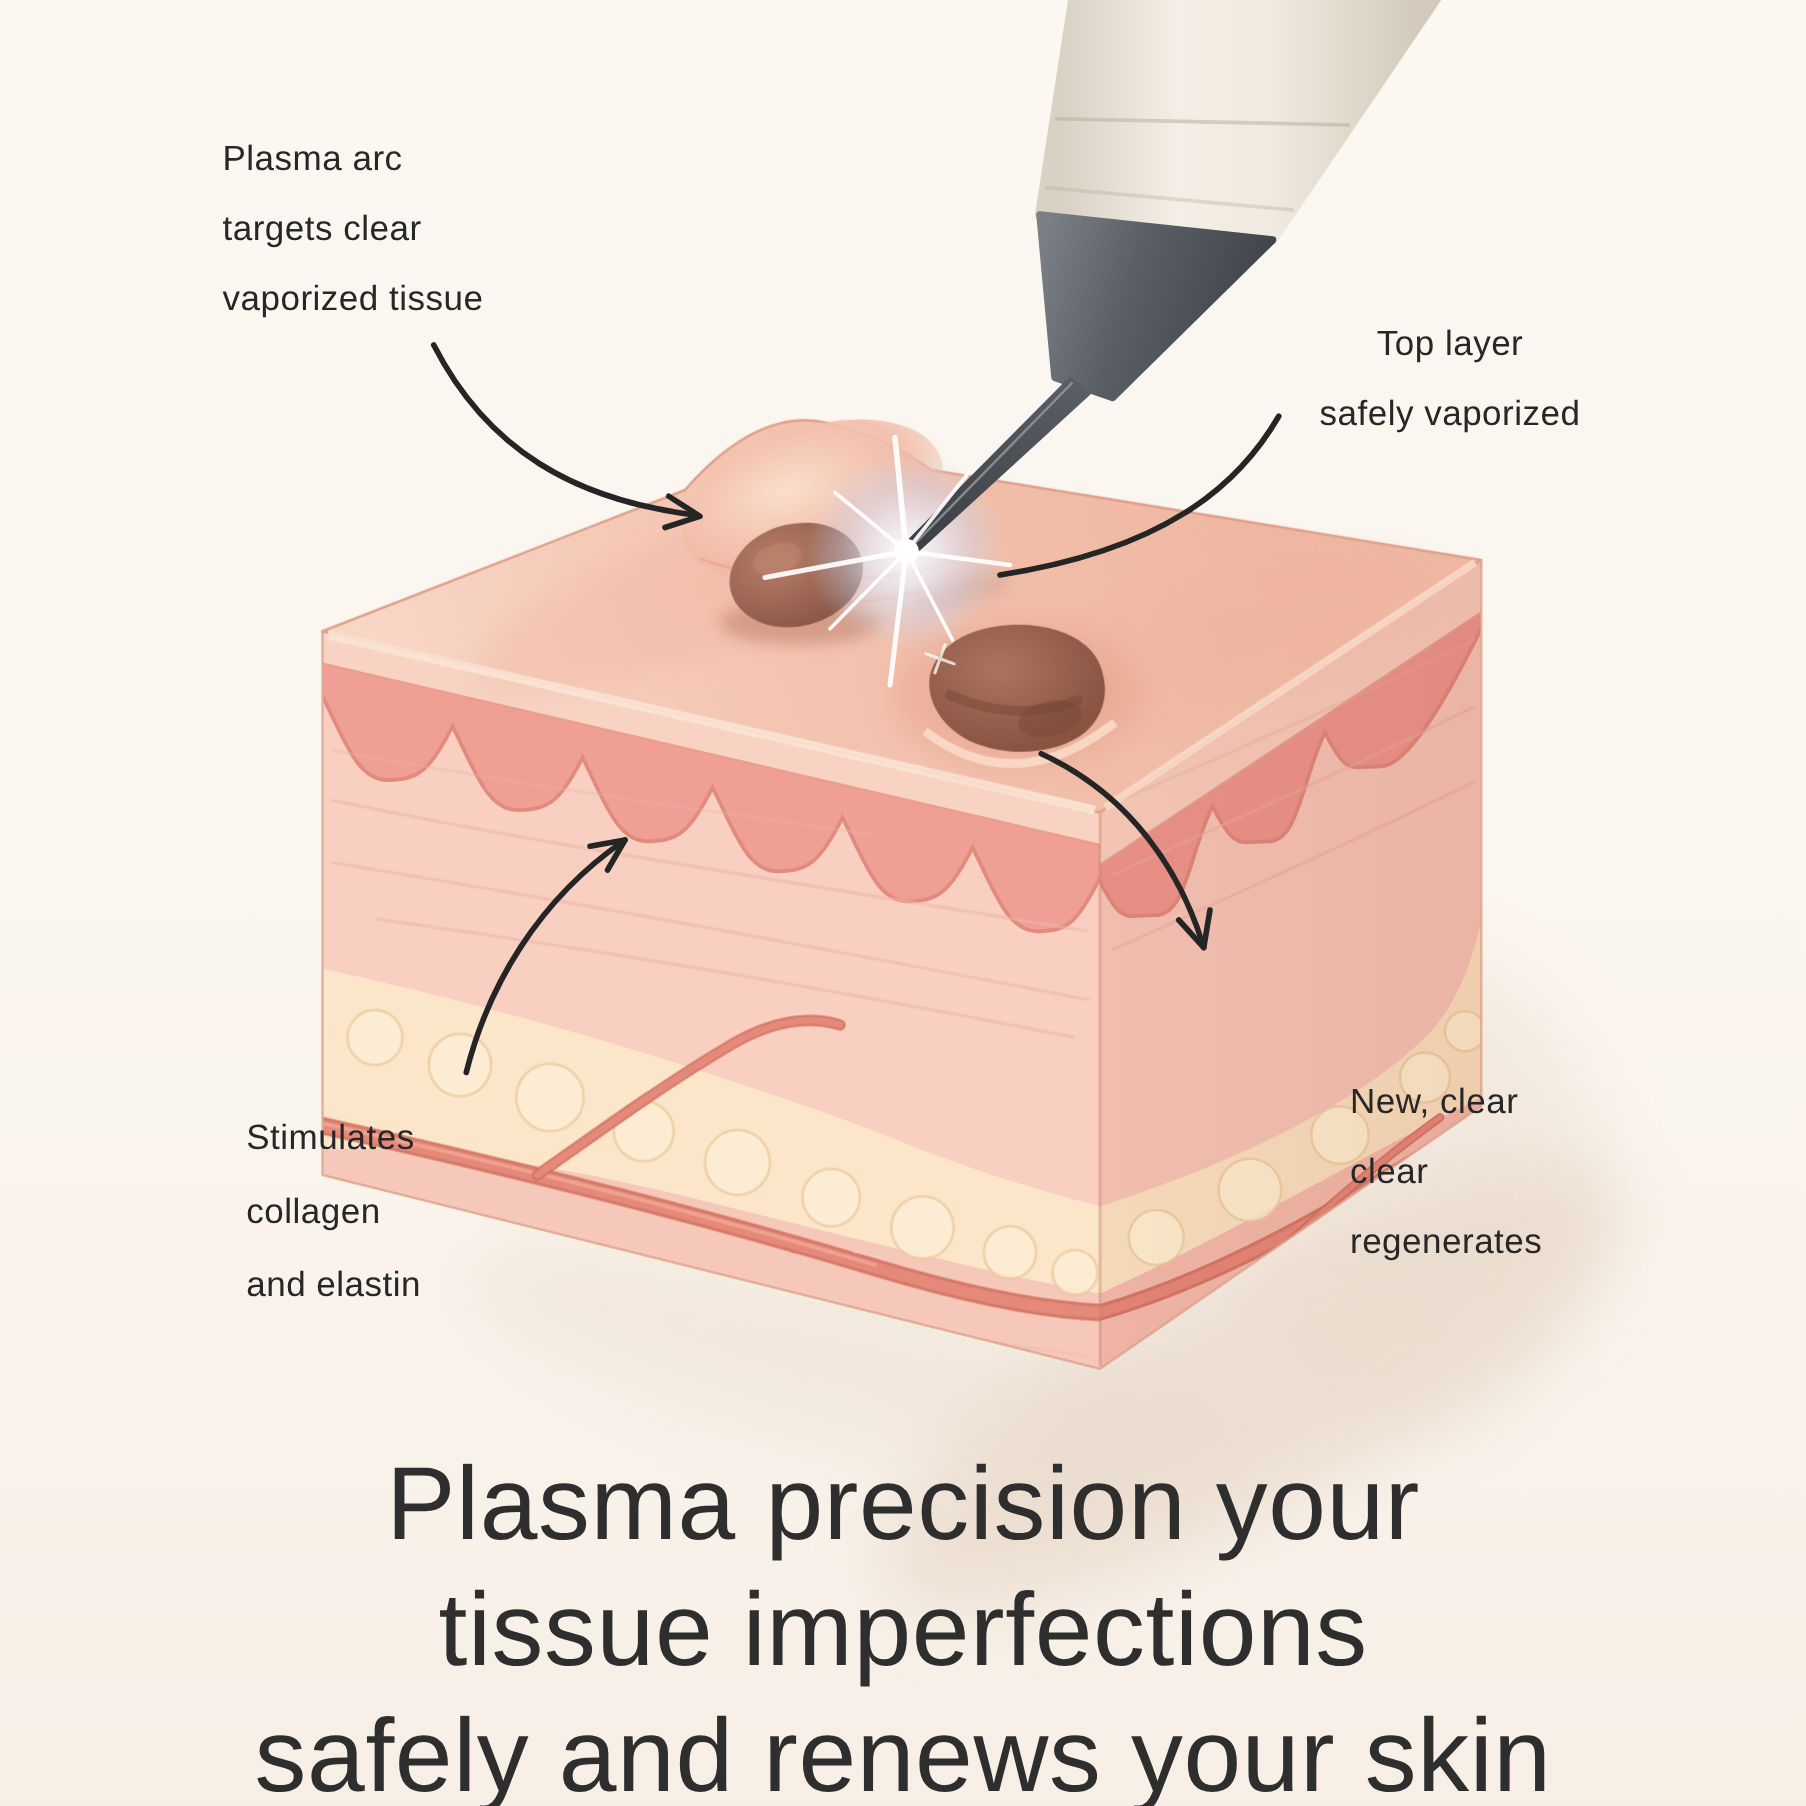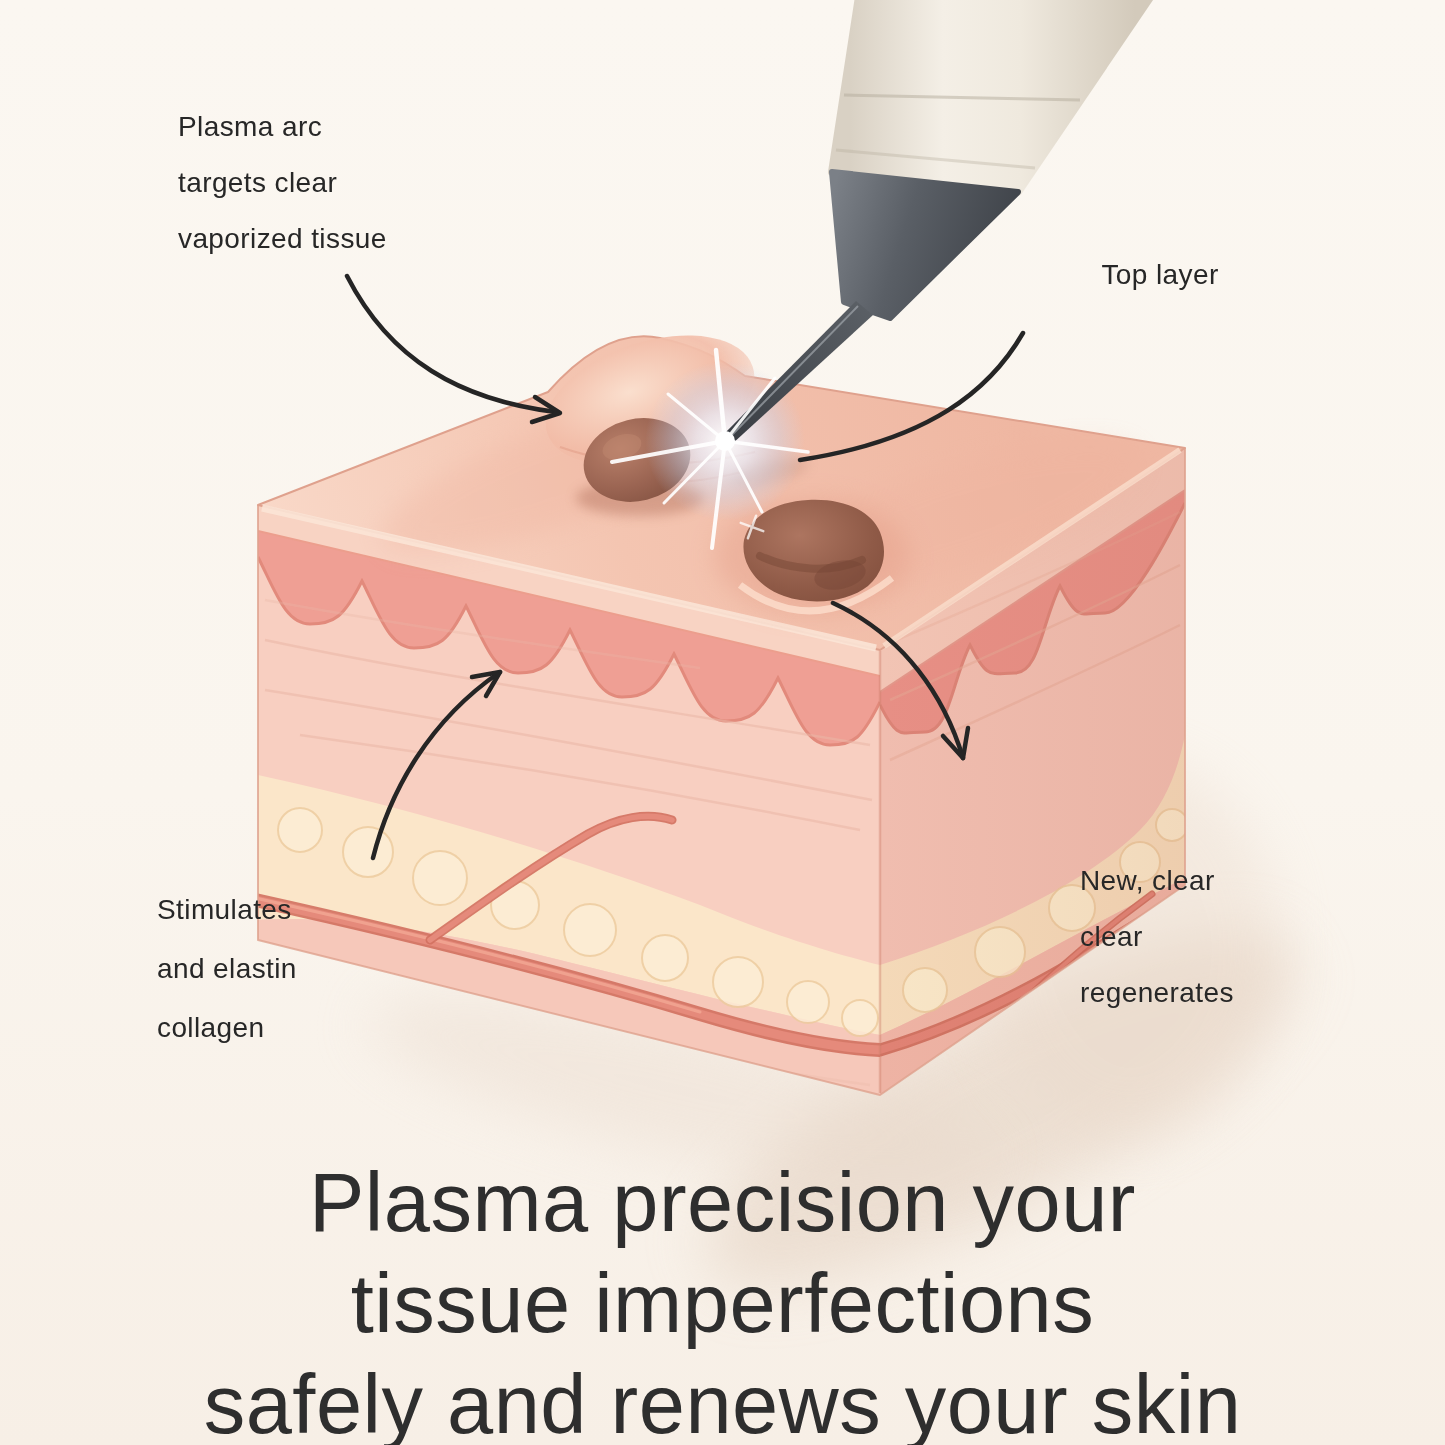--- a/index.html
+++ b/index.html
@@ -4,21 +4,21 @@
 <style>
   html,body{margin:0;padding:0;background:#faf5ee;}
   .stage{position:relative;width:1445px;height:1445px;overflow:hidden;
          background:linear-gradient(180deg,#fbf7f1 0%,#faf5ee 55%,#f7efe6 100%);
          font-family:"Liberation Sans",sans-serif;}
   .stage svg{position:absolute;left:0;top:0;}
   .label{position:absolute;color:#272727;font-size:28px;line-height:56px;
          letter-spacing:.4px;font-weight:400;}
   .label span{display:block;}
   .label-center{text-align:center;}
-  #label-collagen{line-height:59px;}
+  #label-collagen{line-height:59px;margin-left:40px;}
   .caption{position:absolute;left:0;top:1152px;width:1445px;text-align:center;
            color:#2e2e2e;font-size:83px;line-height:101px;font-weight:500;
            letter-spacing:.5px;}
   .caption span{display:block;}
 </style>
 </head>
 <body>
 
 <div class="stage">
 
@@ -243,26 +243,27 @@
 </svg>
 
 <div class="label" style="left:178px;top:99px;">
   <span>Plasma arc</span>
   <span>targets clear</span>
   <span>vaporized tissue</span>
 </div>
 
 <div class="label label-center" style="left:960px;top:214px;width:400px;margin-top:33px;">
   <span>Top layer</span>
+  <span>safely vaporized</span>
 </div>
 
 <div class="label" id="label-collagen" style="left:157px;top:880px;">
   <span>Stimulates</span>
+  <span>collagen</span>
   <span>and elastin</span>
-  <span>collagen</span>
 </div>
 
 <div class="label" style="left:1080px;top:806px;margin-top:47px;">
   <span>New, clear</span>
   <span>clear</span>
   <span>regenerates</span>
 </div>
 
 <div class="caption">
   <span>Plasma precision your</span>

